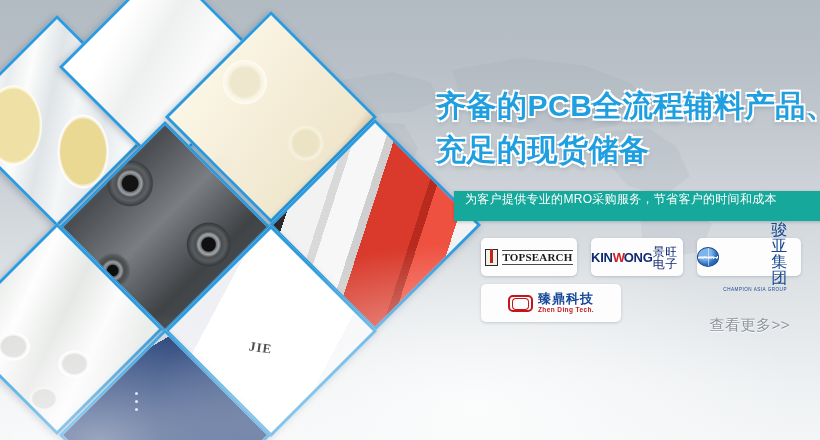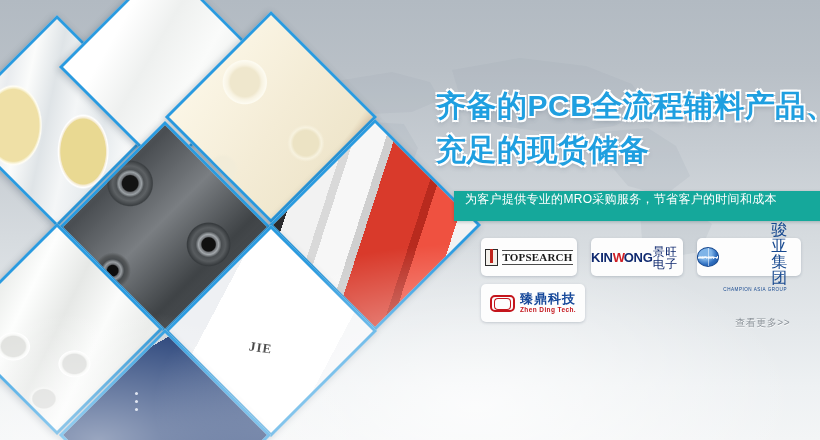--- a/index.html
+++ b/index.html
@@ -126,21 +126,21 @@
   .logo-row{display:flex;gap:14px;margin-bottom:8px;margin-left:41px;}
   .logo-card{
     background:#fdfdfd;border-radius:5px;
     box-shadow:0 1px 3px rgba(40,60,80,.22);
     display:flex;align-items:center;justify-content:center;
     height:38px;box-sizing:border-box;
   }
   .lc-topsearch{width:96px;}
   .lc-kinwong{width:92px;}
   .lc-champion{width:104px;}
-  .lc-zhending{width:104px;}
+  .lc-zhending{width:140px;}
 
   
   .ts{display:flex;align-items:center;gap:4px;}
   .ts-mark{
     width:13px;height:17px;border:1.6px solid #2c2c2c;background:#f3f0ea;
     position:relative;box-sizing:border-box;
   }
   .ts-mark::before{
     content:"";position:absolute;left:3.4px;top:2px;width:3.4px;height:11px;background:#c0241c;
   }
@@ -190,21 +190,21 @@
   .zd-mark::after{
     content:"";position:absolute;right:2px;top:1.5px;width:8px;height:10px;
     border:1.6px solid #c4151c;border-left:none;border-radius:0 4px 4px 0;
   }
   .zd-txt{display:flex;flex-direction:column;line-height:1;}
   .zd-cn{font-size:13px;font-weight:700;color:#16489a;letter-spacing:1px;}
   .zd-en{font-size:6.5px;font-weight:700;color:#c4151c;letter-spacing:.4px;margin-top:2px;}
 
   .more{
     position:absolute;right:30px;top:316px;
-    font-size:10px;color:#8d949b;letter-spacing:.5px;
+    font-size:15px;color:#8d949b;letter-spacing:.5px;
     text-shadow:0 1px 0 rgba(255,255,255,.85);
     cursor:pointer;white-space:nowrap;text-align:right;
   }
 </style>
 </head>
 <body>
 
 <div class="banner">
 
   <div class="worldmap">

